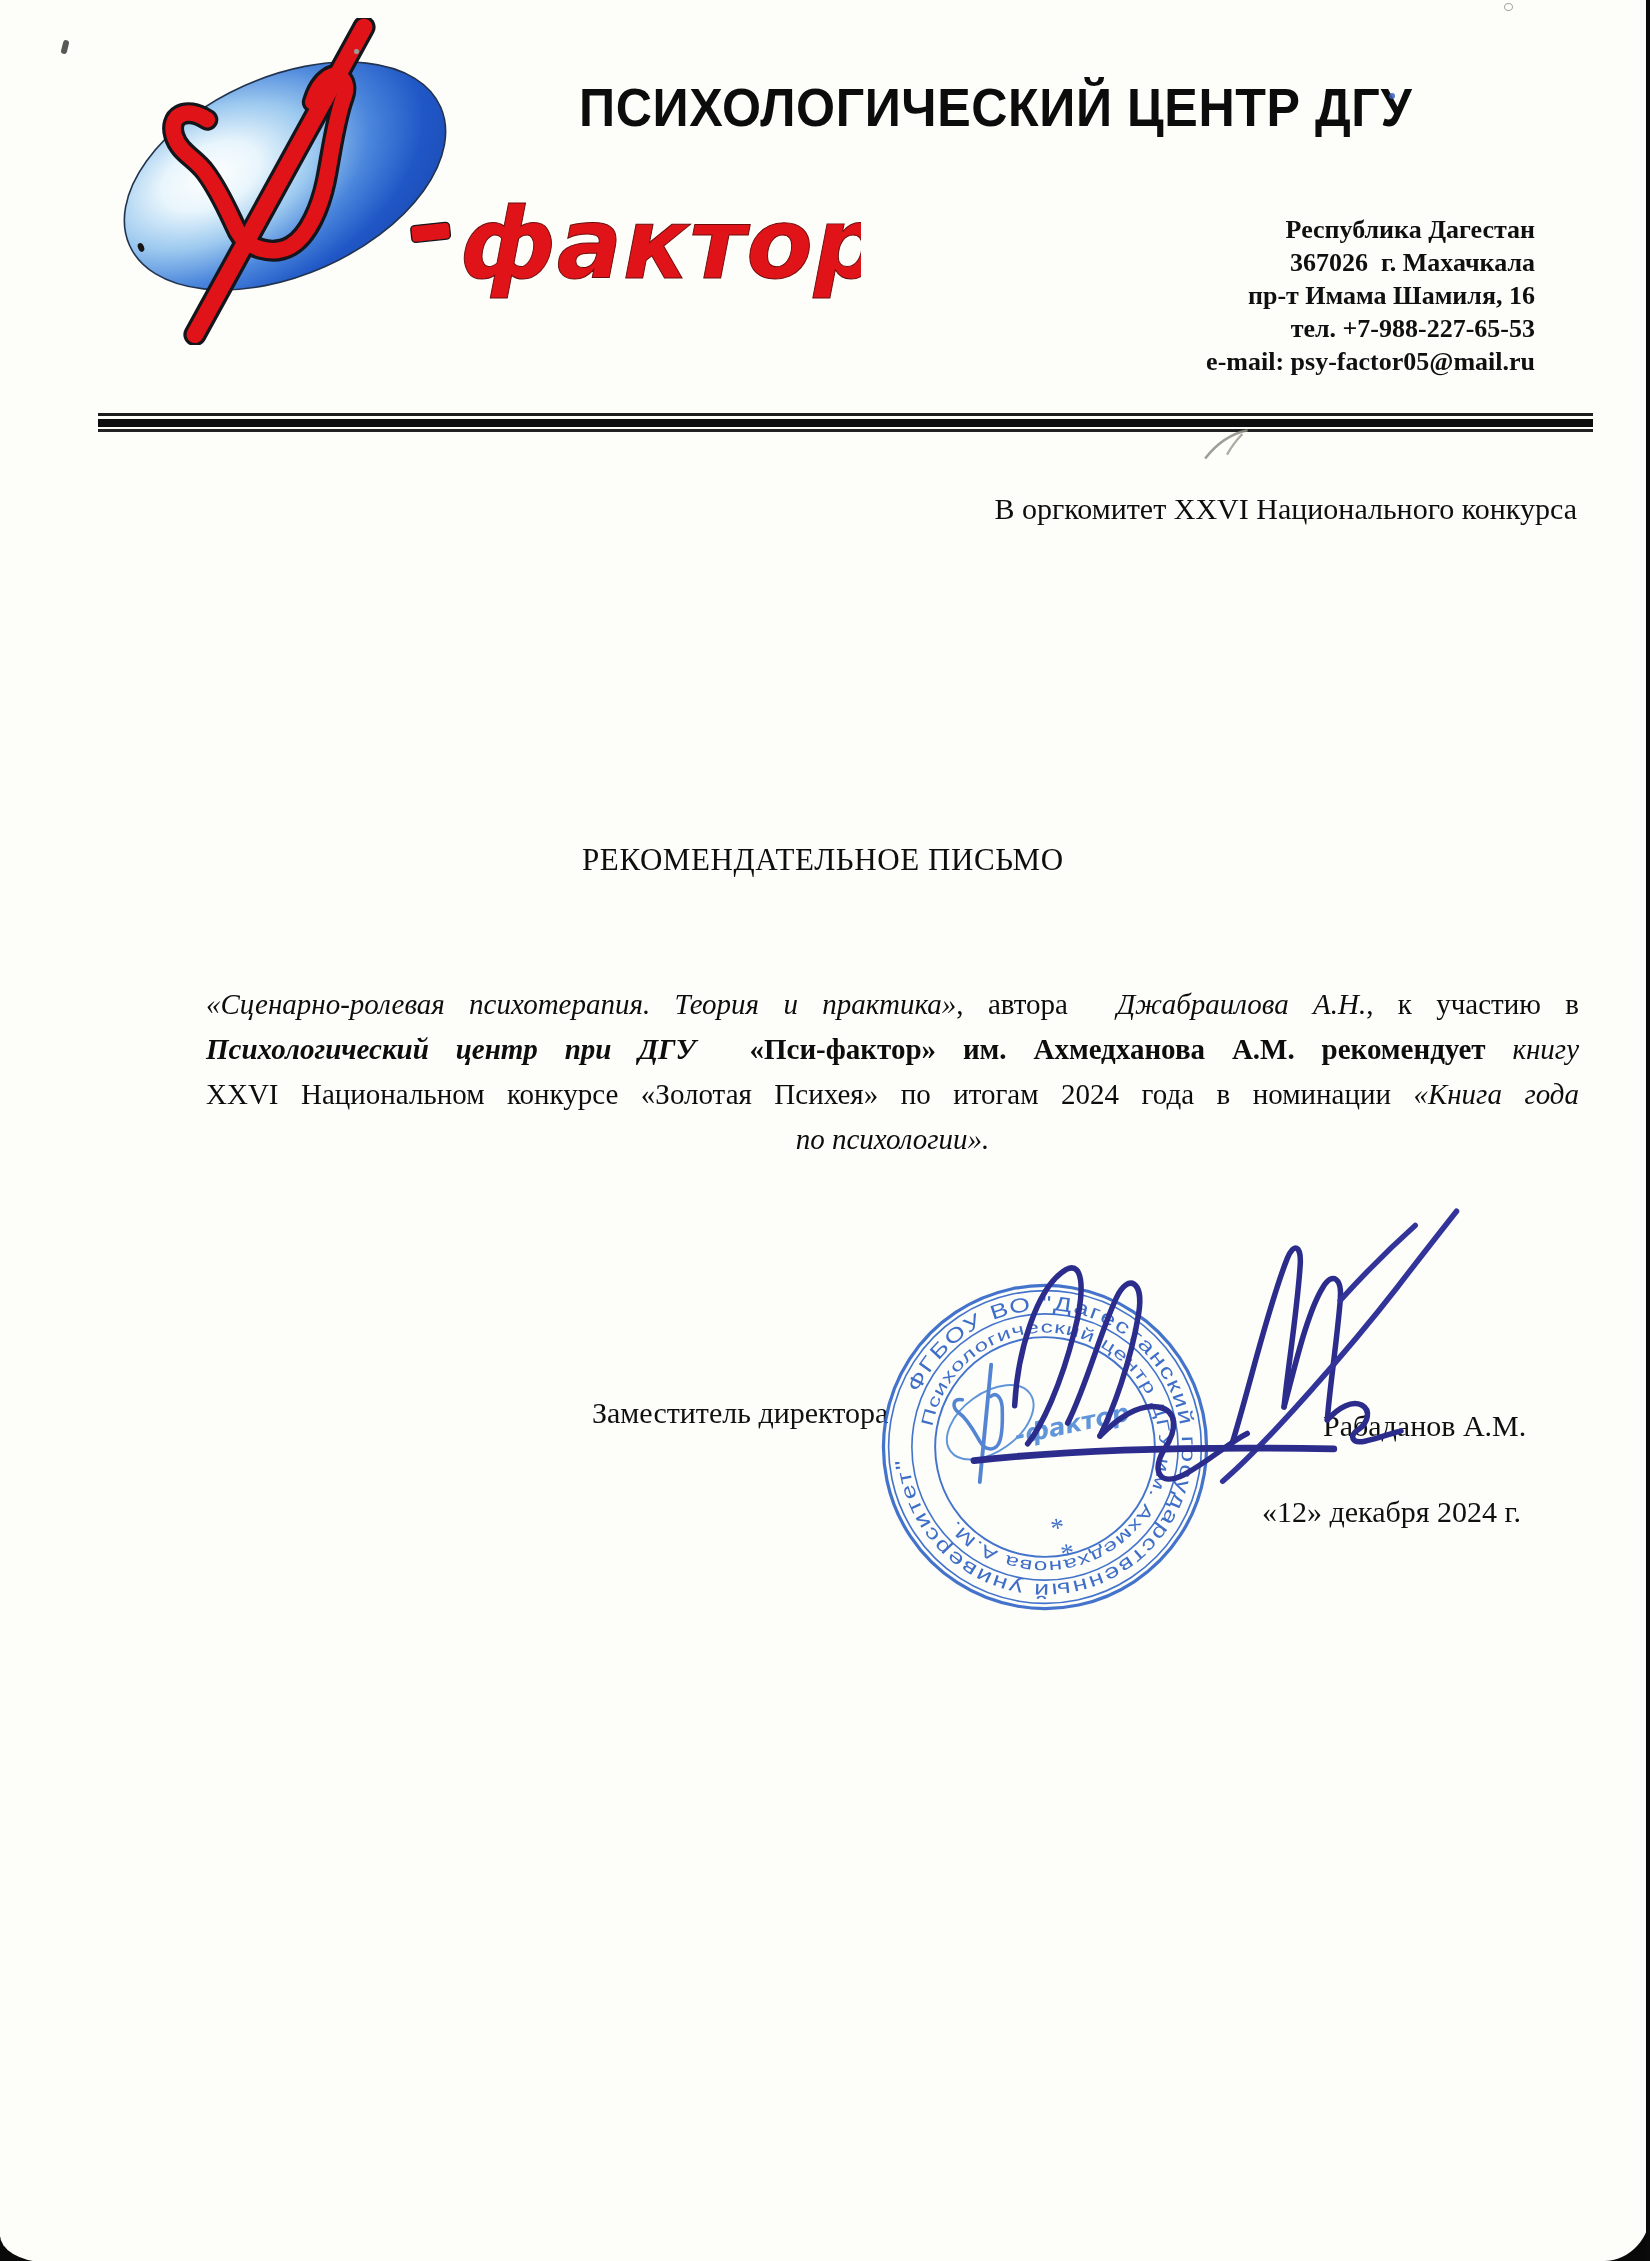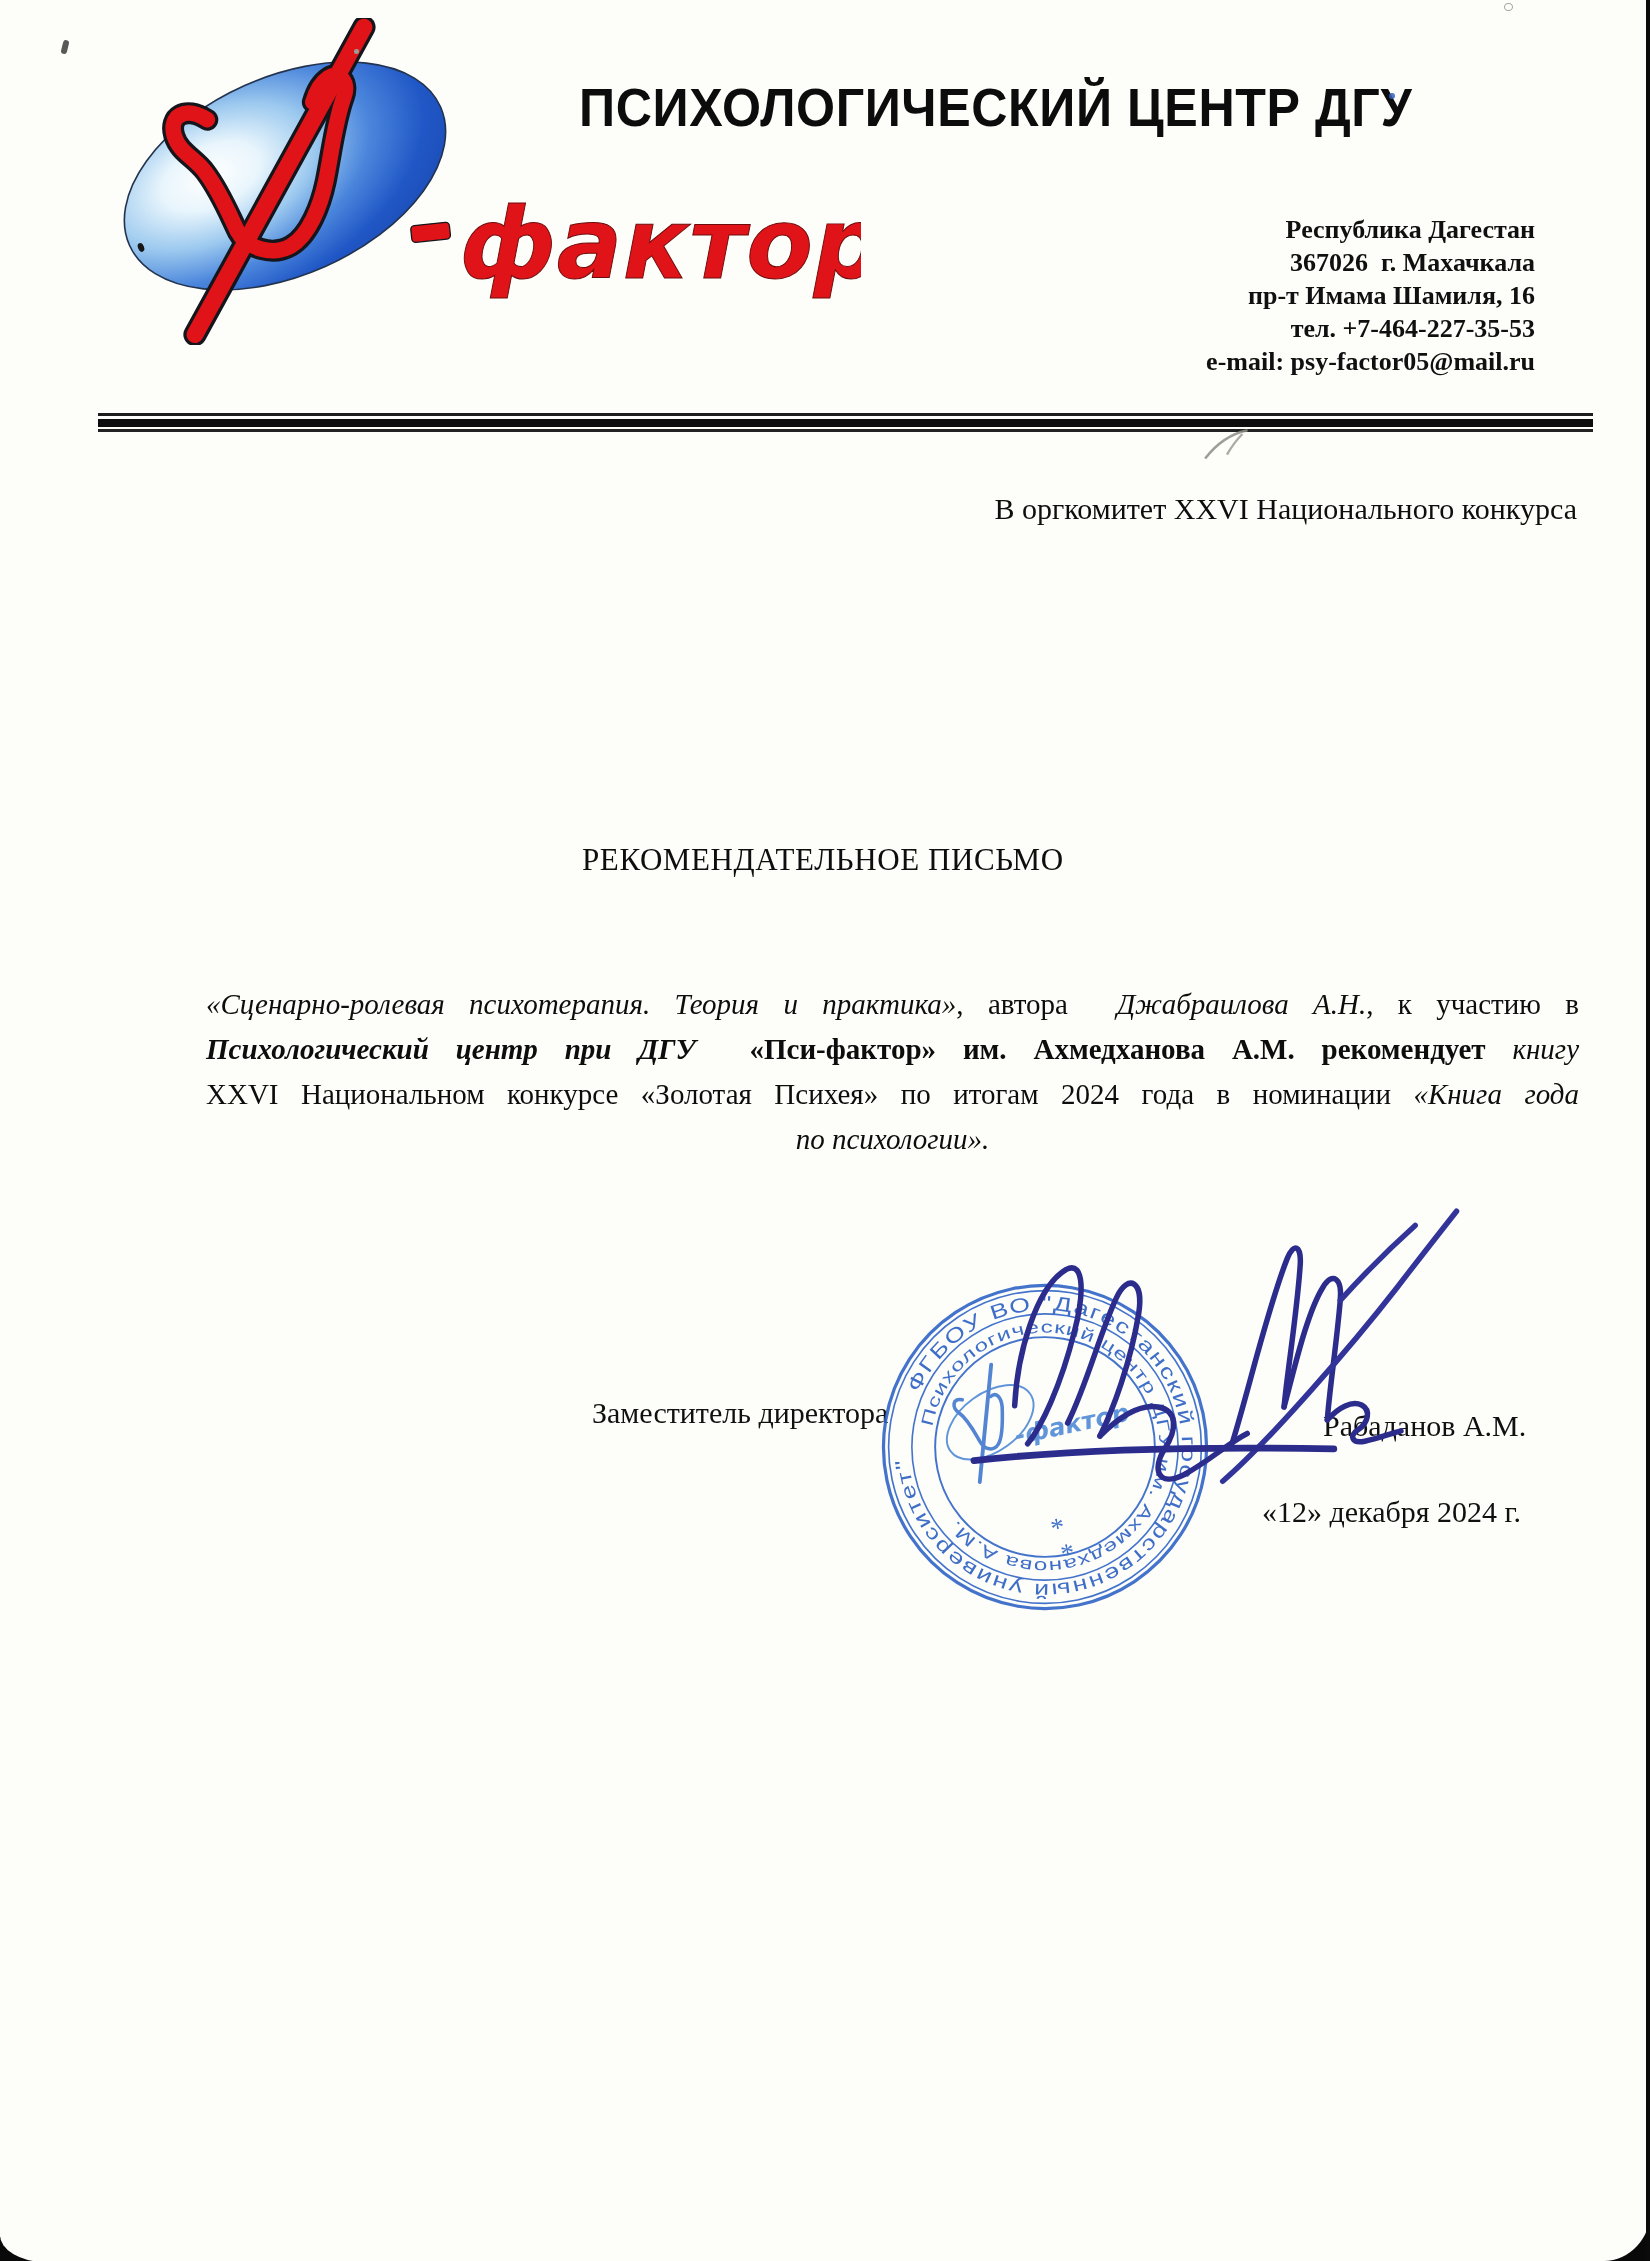--- a/index.html
+++ b/index.html
@@ -81,21 +81,21 @@
     <rect x="470" y="318" width="60" height="26" rx="6" transform="rotate(-6 500 331)" fill="#e01418" stroke="#14161c" stroke-width="2"></rect>
     <text x="545" y="402" font-family="DejaVu Sans, sans-serif" font-size="150" font-weight="bold" font-style="italic" letter-spacing="1" fill="#e01418" stroke="#6b0b0b" stroke-width="1.5">фактор</text>
   </svg>
 
   <div class="abs org-title">ПСИХОЛОГИЧЕСКИЙ ЦЕНТР ДГУ</div>
 
   <div class="abs addr">
     <div>Республика Дагестан</div>
     <div>367026&nbsp; г. Махачкала</div>
     <div>пр-т Имама Шамиля, 16</div>
-    <div>тел. +7-464-227-35-53</div>
+    <div>тел. +7-988-227-65-53</div>
     <div>e-mail: psy-factor05@mail.ru</div>
   </div>
 
   <div class="abs rule r1"></div>
   <div class="abs rule r2"></div>
   <div class="abs rule r3"></div>
 
   <div class="abs mark-apostrophe"></div>
   <div class="abs speck1"></div>
   <div class="abs speck2"></div>

